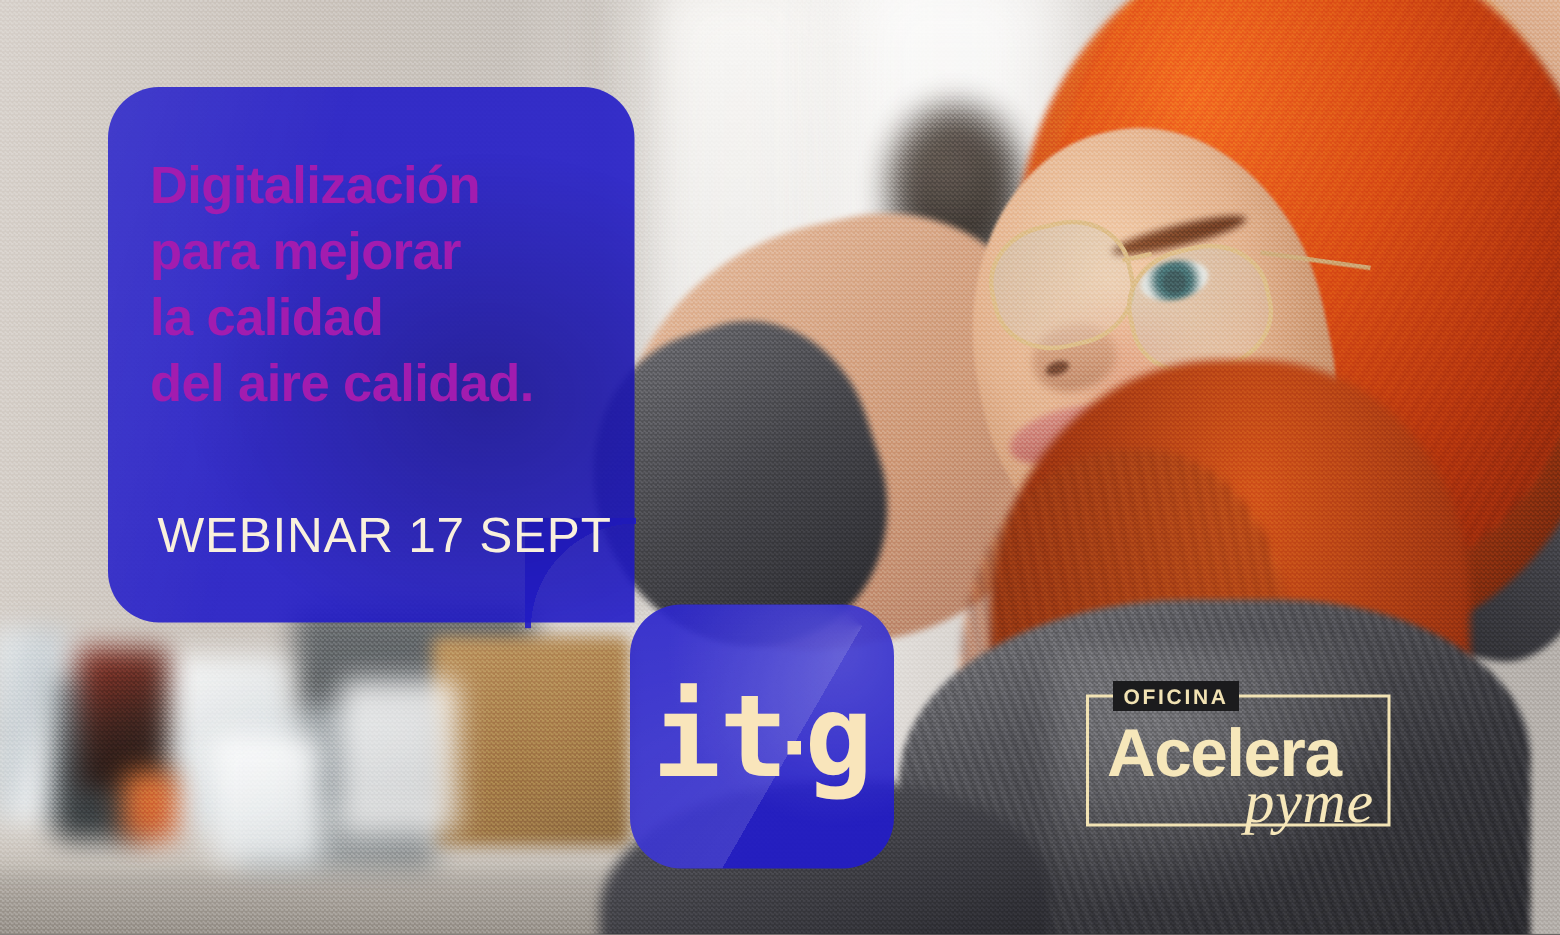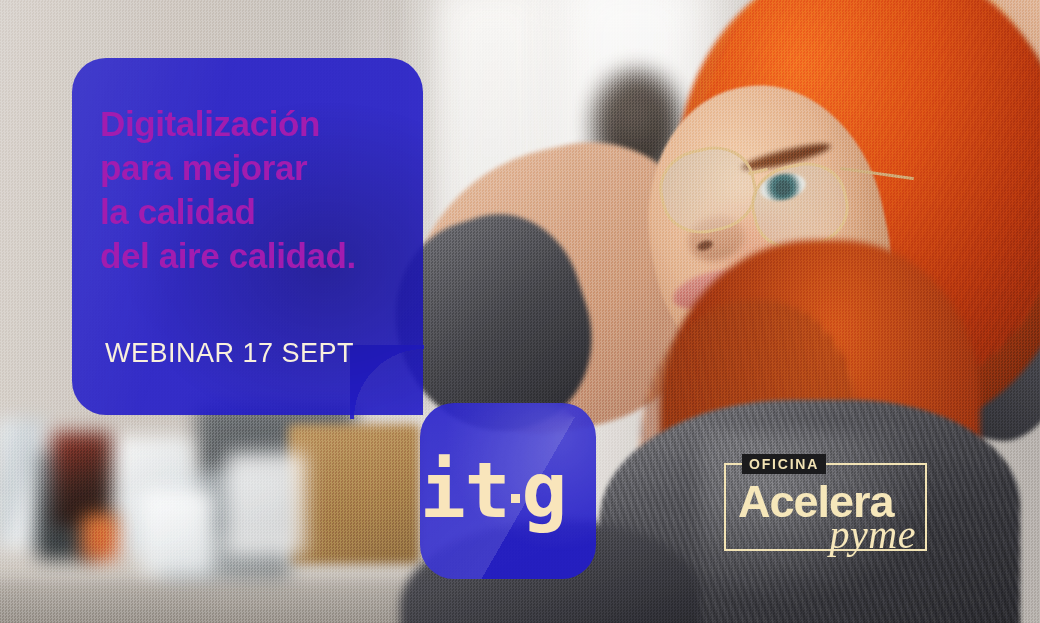--- a/index.html
+++ b/index.html
@@ -260,21 +260,21 @@
   .panel-text .sheen{
     position:absolute; inset:0; border-radius:inherit; pointer-events:none;
     background:
       radial-gradient(ellipse at 72% 58%,rgba(0,0,0,.22),rgba(0,0,0,0) 56%),
       linear-gradient(105deg,rgba(255,255,255,.07),rgba(255,255,255,0) 38%);
   }
   .panel-logo{
     position:absolute; left:420px; top:403px; width:176px; height:176px;
     border-radius:34px;
     background:rgba(34,28,200,.93);
-    display:flex; align-items:center; 
+    display:flex; align-items:center; justify-content:center;
   }
   .panel-logo .sheen{
     position:absolute; inset:0; border-radius:inherit; pointer-events:none;
     background:
       radial-gradient(ellipse at 78% 18%,rgba(255,255,255,.16),rgba(255,255,255,0) 58%),
       conic-gradient(from 210deg at 88% 8%,rgba(255,255,255,.13),rgba(255,255,255,0) 30%);
   }
   
   .panel-notch{
     position:absolute; left:350px; top:345px; width:74px; height:74px;
@@ -287,21 +287,21 @@
   .headline{
     position:absolute; left:28px; top:44px; width:320px;
     color:#a21caf;
     font-size:35px; font-weight:bold; line-height:1.26;
     letter-spacing:-.4px;
   }
   .headline span{ display:block; white-space:nowrap; }
   .webinar{
     position:absolute; left:33px; top:280px;
     color:#f9f0dc;
-    font-size:27px; font-weight:normal; letter-spacing:.5px;
+    font-size:33px; font-weight:normal; letter-spacing:.5px;
   }
 
   
   .itg{
     position:relative;
     color:#f9e5bb;
     font-family:"DejaVu Sans Mono","Liberation Mono",monospace;
     font-size:76px; font-weight:bold; letter-spacing:-1px; line-height:1;
     display:flex; align-items:baseline;
   }

